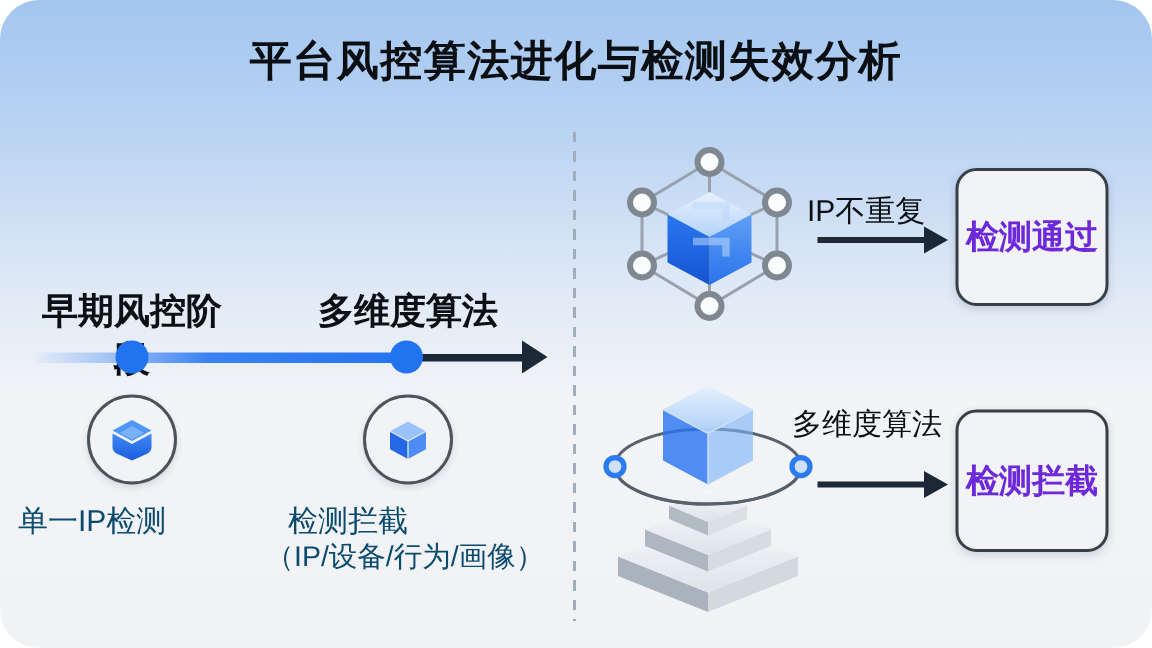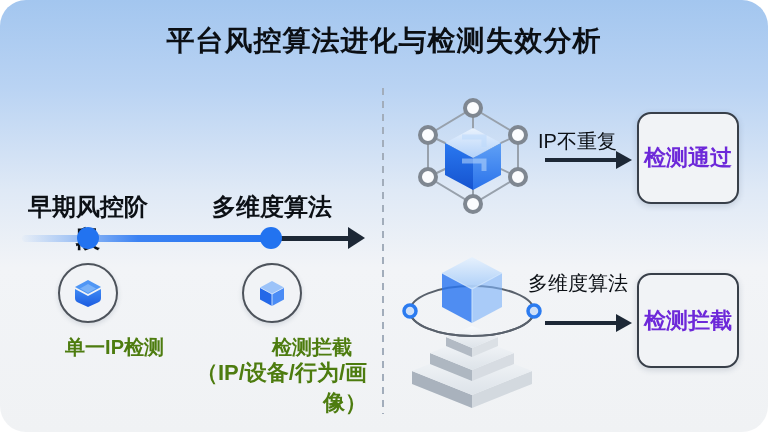--- a/index.html
+++ b/index.html
@@ -20,24 +20,24 @@
     background:linear-gradient(90deg,rgba(197,220,248,0.1) 0%,#a9c8f5 18%,#3b82f3 45%,#2272f0 100%);}
   .tl-black{position:absolute;left:278px;top:236px;width:72px;height:5px;background:#1d2836;}
   .tl-head{position:absolute;left:348px;top:227px;width:0;height:0;
     border-top:11px solid transparent;border-bottom:11px solid transparent;border-left:17px solid #1d2836;}
   .tl-dot{position:absolute;width:22px;height:22px;border-radius:50%;background:#2273f0;top:227px;}
   .dot1{left:77px;} .dot2{left:260px;}
   .icon-circle{position:absolute;width:60px;height:60px;border-radius:50%;top:263px;
     background:#f1f3f6;border:2px solid #4d535b;box-sizing:border-box;
     display:flex;align-items:center;justify-content:center;box-shadow:0 2px 5px rgba(40,60,90,0.15);}
   .circ1{left:58px;} .circ2{left:242px;}
-  .caption{position:absolute;text-align:right;font-size:20px;font-weight:700;color:#4d7c0f;}
+  .caption{position:absolute;text-align:left;font-size:20px;font-weight:400;color:#0c4a6e;}
   .cap1{left:12px;width:152px;top:334px;}
   .cap2{left:192px;width:160px;top:334px;}
-  .cap2sub{left:177px;width:190px;top:358px;font-size:22px;}
+  .cap2sub{left:177px;width:190px;top:358px;font-size:19px;}
   
   .cond{position:absolute;text-align:left;font-size:20px;font-weight:400;color:#0c1015;line-height:22px;}
   .cond1{left:538px;width:100px;top:130px;}
   .cond2{left:528px;width:120px;top:272px;}
   .arrow-line{position:absolute;height:4px;background:#1d2836;}
   .ar1{left:545px;top:158px;width:72px;}
   .ar2{left:545px;top:321px;width:72px;}
   .arrow-head{position:absolute;width:0;height:0;
     border-top:9px solid transparent;border-bottom:9px solid transparent;border-left:16px solid #1d2836;}
   .ah1{left:616px;top:151px;} .ah2{left:616px;top:314px;}

